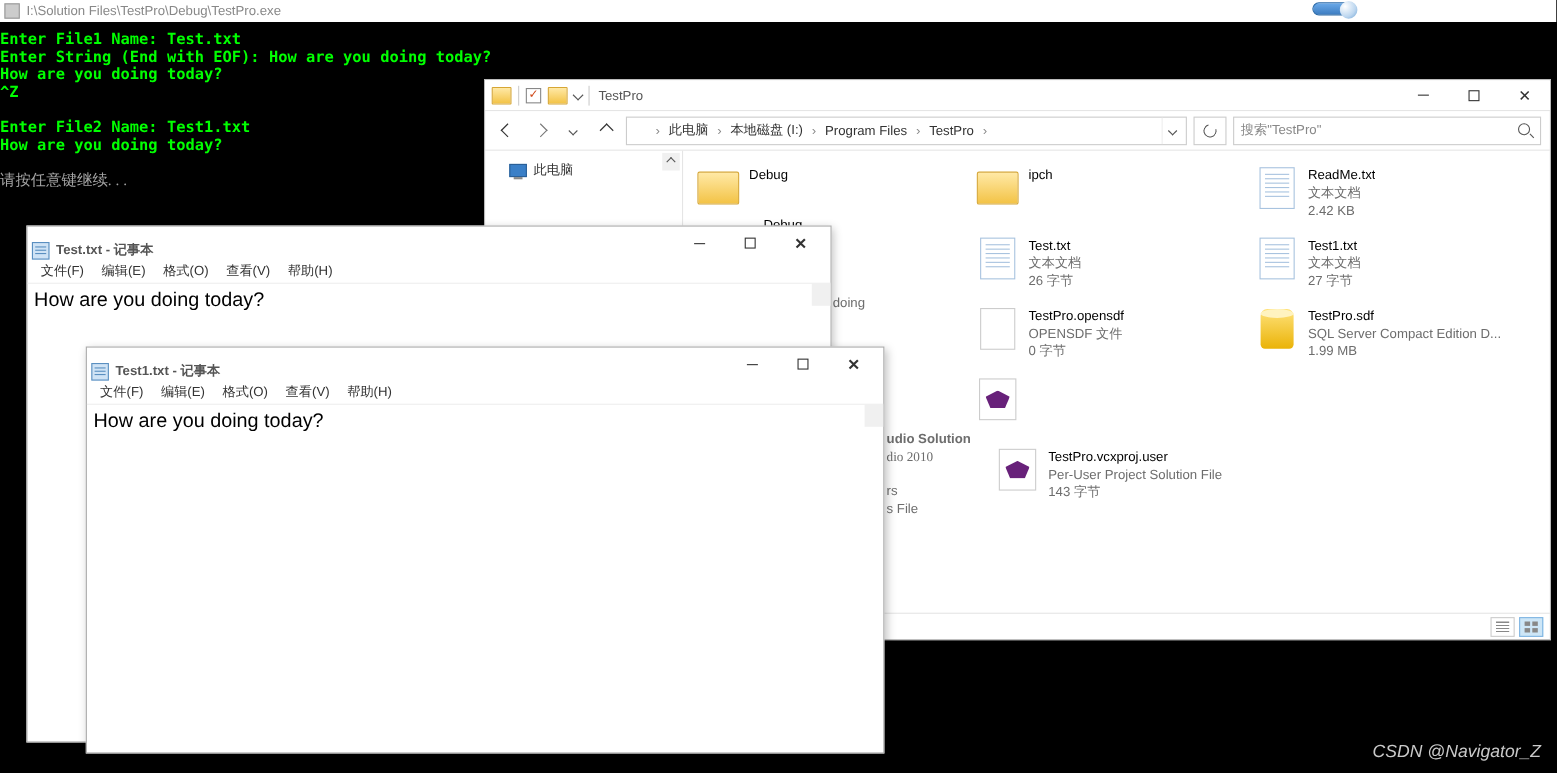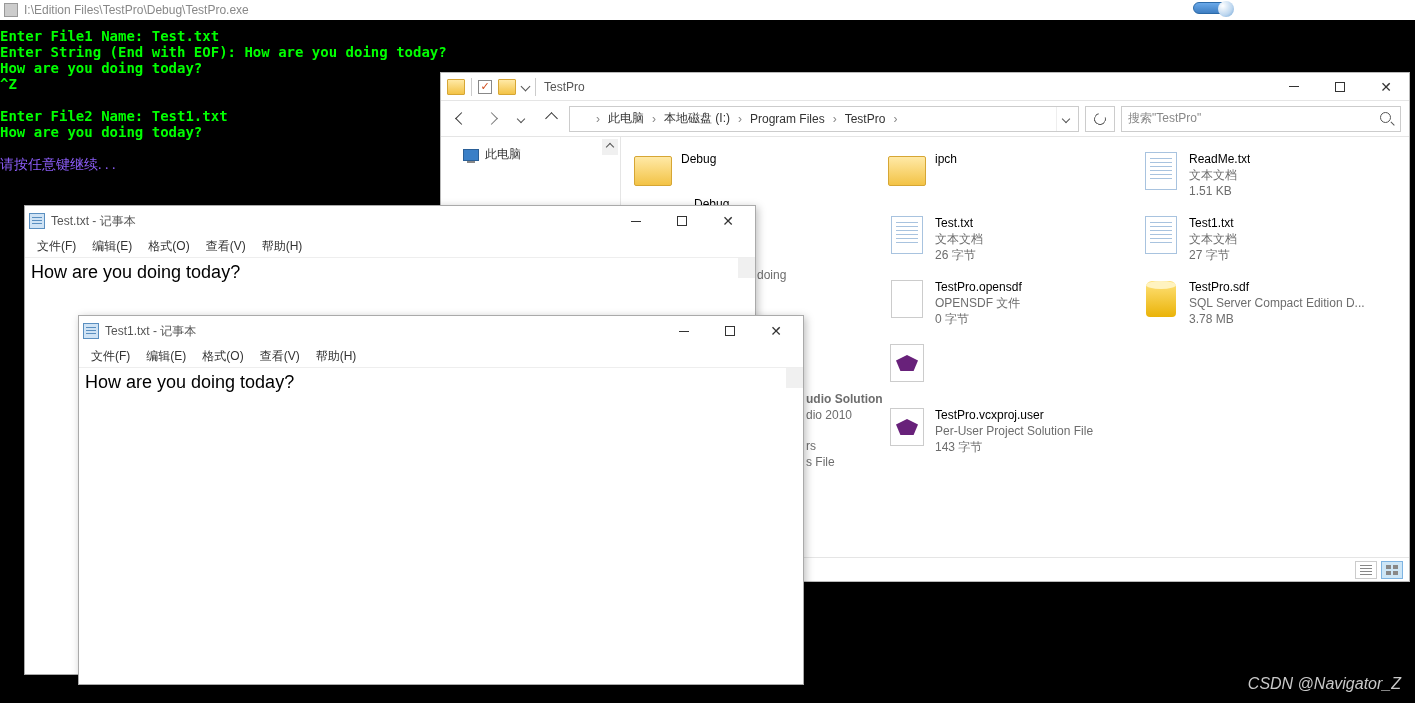--- a/index.html
+++ b/index.html
@@ -39,21 +39,21 @@
   }
   .console-body {
     padding: 8px 0 0 0;
     font-family: "NSimSun","SimSun","Consolas",monospace;
     font-size: 14px;
     line-height: 16px;
     color: #0f0;
     font-weight: bold;
     white-space: pre;
   }
-  .console-body .cn { color: #8b5cf6; font-weight: normal; font-family:"Microsoft YaHei";}
+  .console-body .cn { color: #a3a3a3; font-weight: normal; font-family:"Microsoft YaHei";}
   
   .explorer {
     position: absolute;
     left: 440px; top: 72px;
     width: 970px; height: 510px;
     background: #fff;
     border: 1px solid #b9b9b9;
     display: flex;
     flex-direction: column;
   }
@@ -195,21 +195,21 @@
     linear-gradient(#888,#888) 7px 6px/5px 4px no-repeat;}
   
   .notepad{
     position:absolute;background:#fff;border:1px solid #aaa;
     display:flex;flex-direction:column;
     box-shadow: 2px 2px 8px rgba(0,0,0,.25);
   }
   .np1{left:24px;top:205px;width:732px;height:470px;}
   .np2{left:78px;top:315px;width:726px;height:370px;}
   .np-title{
-    height:30px;display:flex;align-items:center;padding:0 4px;color:#555;
+    height:30px;display:flex;align-items:flex-end;padding:0 4px;color:#555;font-weight:bold;
   }
   .np-title .npicon{
     width:16px;height:16px;margin-right:6px;
     background:#cfe3f5;border:1px solid #5a8fc0;position:relative;
   }
   .np-title .npicon::before{content:"";position:absolute;left:2px;right:2px;top:3px;height:1px;background:#5a8fc0;box-shadow:0 3px 0 #5a8fc0,0 6px 0 #5a8fc0;}
   .np-title .winbtns{margin-left:auto;display:flex;}
   .np-title .winbtn{width:46px;height:30px;}
   .np-menu{
     height:22px;display:flex;align-items:center;gap:4px;padding:0 6px;font-size:12px;color:#333;
@@ -236,21 +236,21 @@
   .topgizmo::after{content:"";position:absolute;right:-2px;top:-2px;width:16px;height:16px;border-radius:50%;background:radial-gradient(circle at 30% 30%,#fff,#bcd6ef 60%,#6aa0d3);}
   
   .peek{position:absolute;color:#6d6d6d;font-size:12px;line-height:16px;}
 </style>
 </head>
 <body>
 
 <div class="console">
   <div class="console-titlebar">
     <span class="cicon"></span>
-    <span>I:\Edition Files\TestPro\Debug\TestPro.exe</span>
+    <span>I:\Solution Files\TestPro\Debug\TestPro.exe</span>
   </div>
   <div class="console-body"><span>Enter File1 Name: Test.txt</span>
 <span>Enter String (End with EOF): How are you doing today?</span>
 <span>How are you doing today?</span>
 <span>^Z</span>
 <span></span>
 <span>Enter File2 Name: Test1.txt</span>
 <span>How are you doing today?</span>
 <span></span>
 <span class="cn">请按任意键继续. . .</span></div>
@@ -349,21 +349,21 @@
               <div class="fi-name">ipch</div>
             </div>
           </div>
           <div class="fileitem" style="grid-area: 1 / 3;">
             <div class="fi-icon">
               <div class="fi-text"></div>
             </div>
             <div class="fi-meta">
               <div class="fi-name">ReadMe.txt</div>
               <div class="fi-type">文本文档</div>
-              <div class="fi-size">1.51 KB</div>
+              <div class="fi-size">2.42 KB</div>
             </div>
           </div>
           <div style="grid-area: 2 / 1;"></div>
           <div class="fileitem" style="grid-area: 2 / 2;">
             <div class="fi-icon">
               <div class="fi-text"></div>
             </div>
             <div class="fi-meta">
               <div class="fi-name">Test.txt</div>
               <div class="fi-type">文本文档</div>
@@ -391,31 +391,31 @@
               <div class="fi-size">0 字节</div>
             </div>
           </div>
           <div class="fileitem" style="grid-area: 3 / 3;">
             <div class="fi-icon">
               <div class="fi-db"></div>
             </div>
             <div class="fi-meta">
               <div class="fi-name">TestPro.sdf</div>
               <div class="fi-type">SQL Server Compact Edition D...</div>
-              <div class="fi-size">3.78 MB</div>
+              <div class="fi-size">1.99 MB</div>
             </div>
           </div>
           <div style="grid-area: 4 / 1;"></div>
           <div class="fileitem" style="grid-area: 4 / 2;">
             <div class="fi-icon">
               <div class="fi-vs"></div>
             </div>
           </div>
           <div style="grid-area: 5 / 1;"></div>
-          <div class="fileitem" style="grid-area: 5 / 2;">
+          <div class="fileitem" style="grid-area: 5 / 2; justify-content: center;">
             <div class="fi-icon">
               <div class="fi-vs"></div>
             </div>
             <div class="fi-meta">
               <div class="fi-name">TestPro.vcxproj.user</div>
               <div class="fi-type">Per-User Project Solution File</div>
               <div class="fi-size">143 字节</div>
             </div>
           </div>
           <div style="grid-area: 5 / 3;"></div>
@@ -429,21 +429,21 @@
       </div>
     <div class="viewbtn active">
         <div class="grid"></div>
       </div>
   </div>
 </div>
 
 <div class="peek" style="left:694px;top:196px;color:#000;">Debug</div>
 <div class="peek" style="left:757px;top:267px;">doing</div>
 <div class="peek" style="left:806px;top:391px;font-weight:bold;">udio Solution</div>
-<div class="peek" style="left:806px;top:407px;">dio 2010</div>
+<div class="peek" style="left:806px;top:407px;font-family:Liberation Serif, serif;">dio 2010</div>
 <div class="peek" style="left:806px;top:438px;">rs</div>
 <div class="peek" style="left:806px;top:454px;">s File</div>
 
 <div class="notepad np1">
   <div class="np-title">
     <span class="npicon"></span>
     <span>Test.txt - 记事本</span>
     <div class="winbtns">
       <div class="winbtn">
           <div class="minus"></div>

